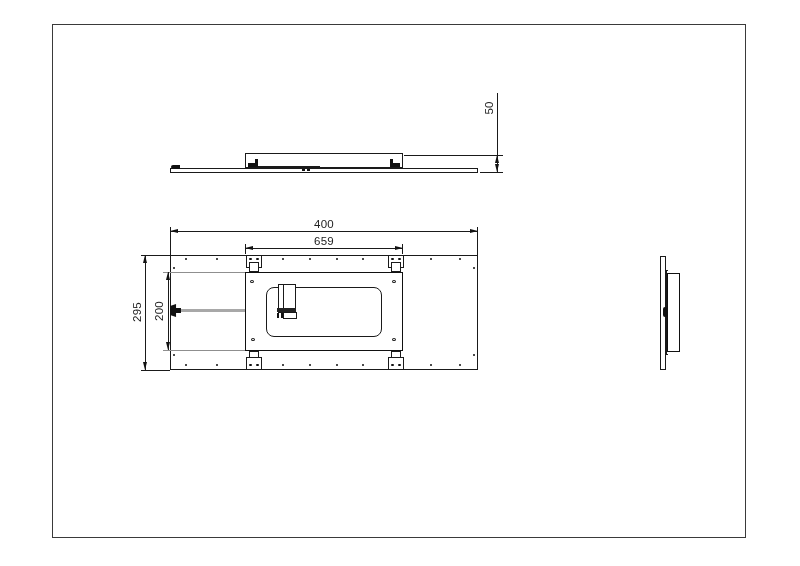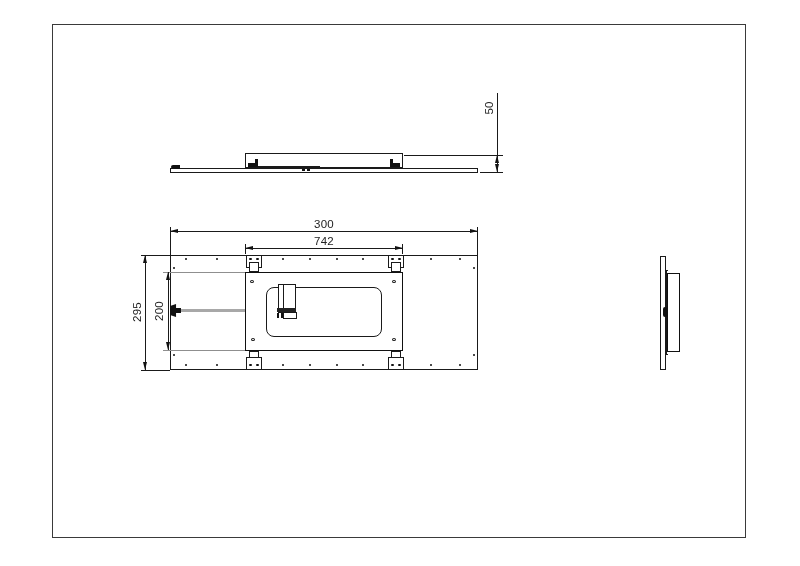--- a/index.html
+++ b/index.html
@@ -136,28 +136,28 @@
         <div class="dot" style="left: 172.5px; top: 353.7px;"></div>
         <div class="dot" style="left: 472.7px; top: 266.7px;"></div>
         <div class="dot" style="left: 472.7px; top: 353.7px;"></div>
       </div>
 
     <div class="ln" style="left:170px;top:227px;width:1px;height:28px;"></div>
     <div class="ln" style="left:477px;top:227px;width:1px;height:28px;"></div>
     <div class="ln" style="left:170px;top:231px;width:308px;height:1px;"></div>
     <div class="arr arr-l" style="left:170px;top:229.3px;"></div>
     <div class="arr arr-r" style="left:469.5px;top:229.3px;"></div>
-    <div class="dimtext" style="left:299px;top:217px;width:50px;height:13px;">300</div>
+    <div class="dimtext" style="left:299px;top:217px;width:50px;height:13px;">400</div>
 
     <div class="ln" style="left:245px;top:244px;width:1px;height:10px;"></div>
     <div class="ln" style="left:402px;top:244px;width:1px;height:10px;"></div>
     <div class="ln" style="left:245px;top:248px;width:158px;height:1px;"></div>
     <div class="arr arr-l" style="left:245px;top:246.3px;"></div>
     <div class="arr arr-r" style="left:394.5px;top:246.3px;"></div>
-    <div class="dimtext" style="left:299px;top:234px;width:50px;height:13px;">742</div>
+    <div class="dimtext" style="left:299px;top:234px;width:50px;height:13px;">659</div>
 
     <div class="ln" style="left:141px;top:255px;width:29px;height:1px;"></div>
     <div class="ln" style="left:141px;top:370px;width:29px;height:1px;"></div>
     <div class="ln" style="left:145px;top:255px;width:1px;height:115px;"></div>
     <div class="arr arr-u" style="left:143.3px;top:255px;"></div>
     <div class="arr arr-d" style="left:143.3px;top:361.5px;"></div>
     <div class="dimtext rot" style="left:117px;top:305px;width:40px;height:14px;">295</div>
 
     <div class="ln" style="left:168px;top:272px;width:1px;height:78px;"></div>
     <div class="arr arr-u" style="left:166.3px;top:272px;"></div>

